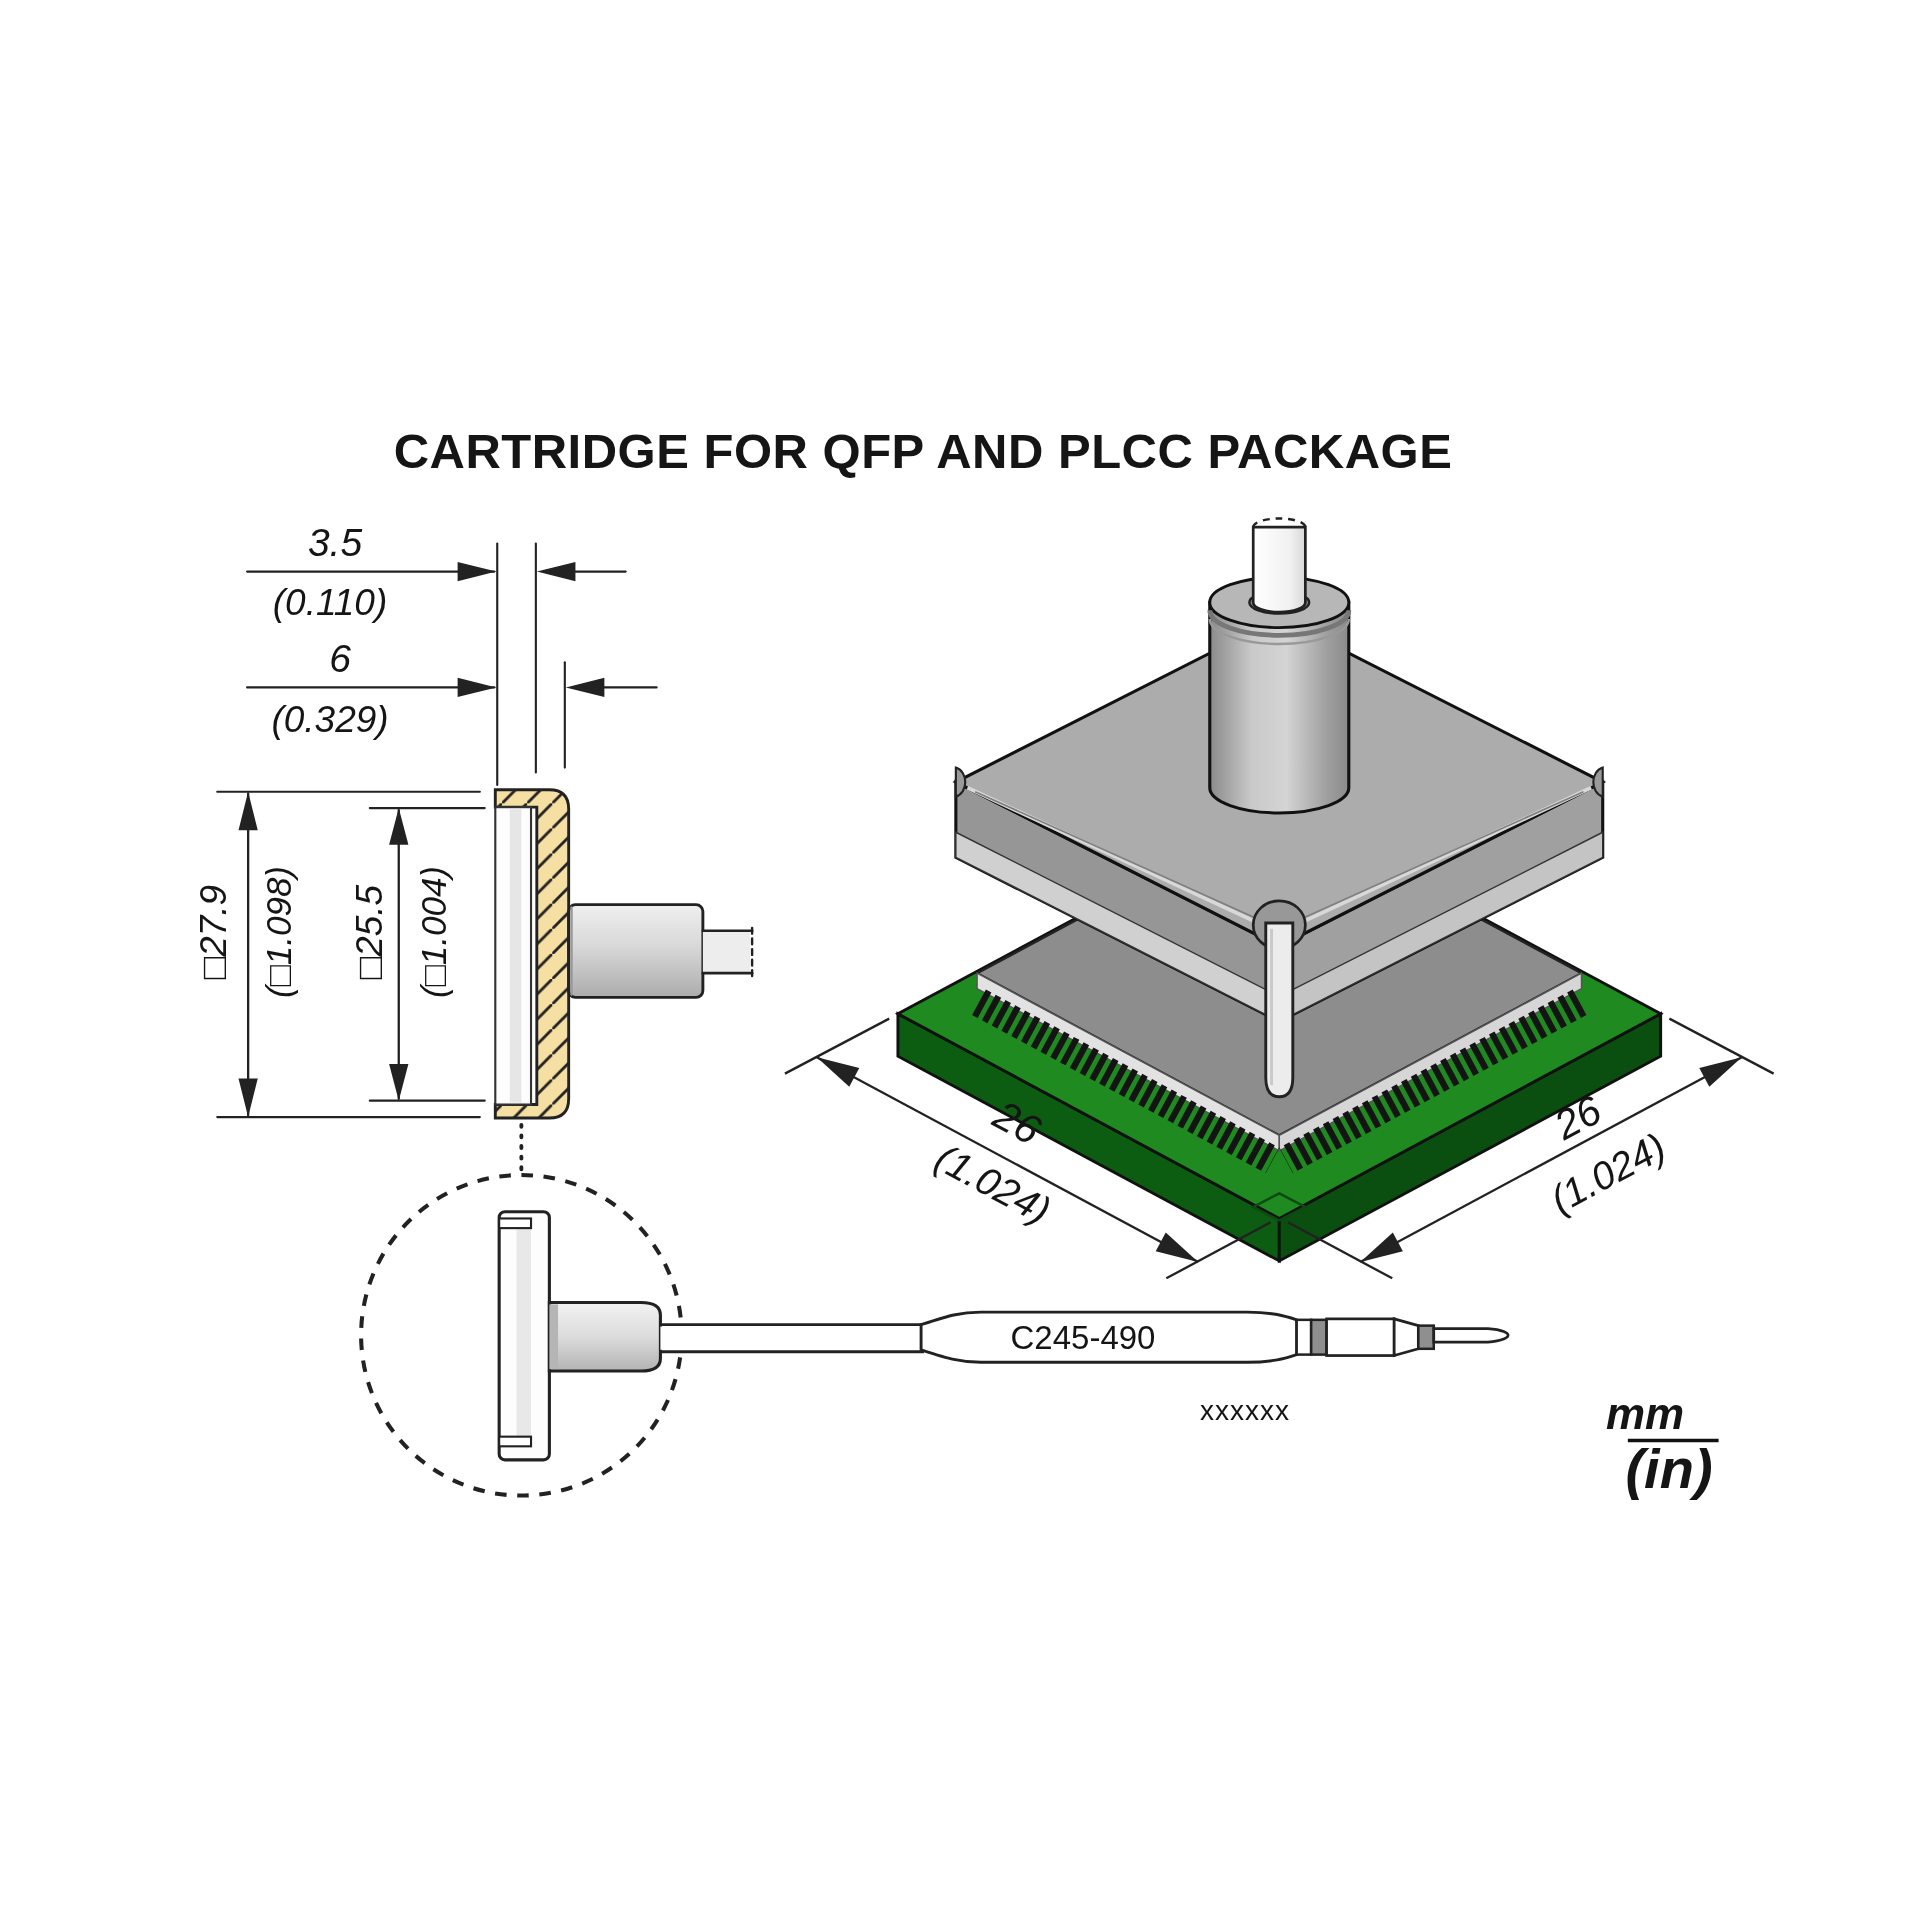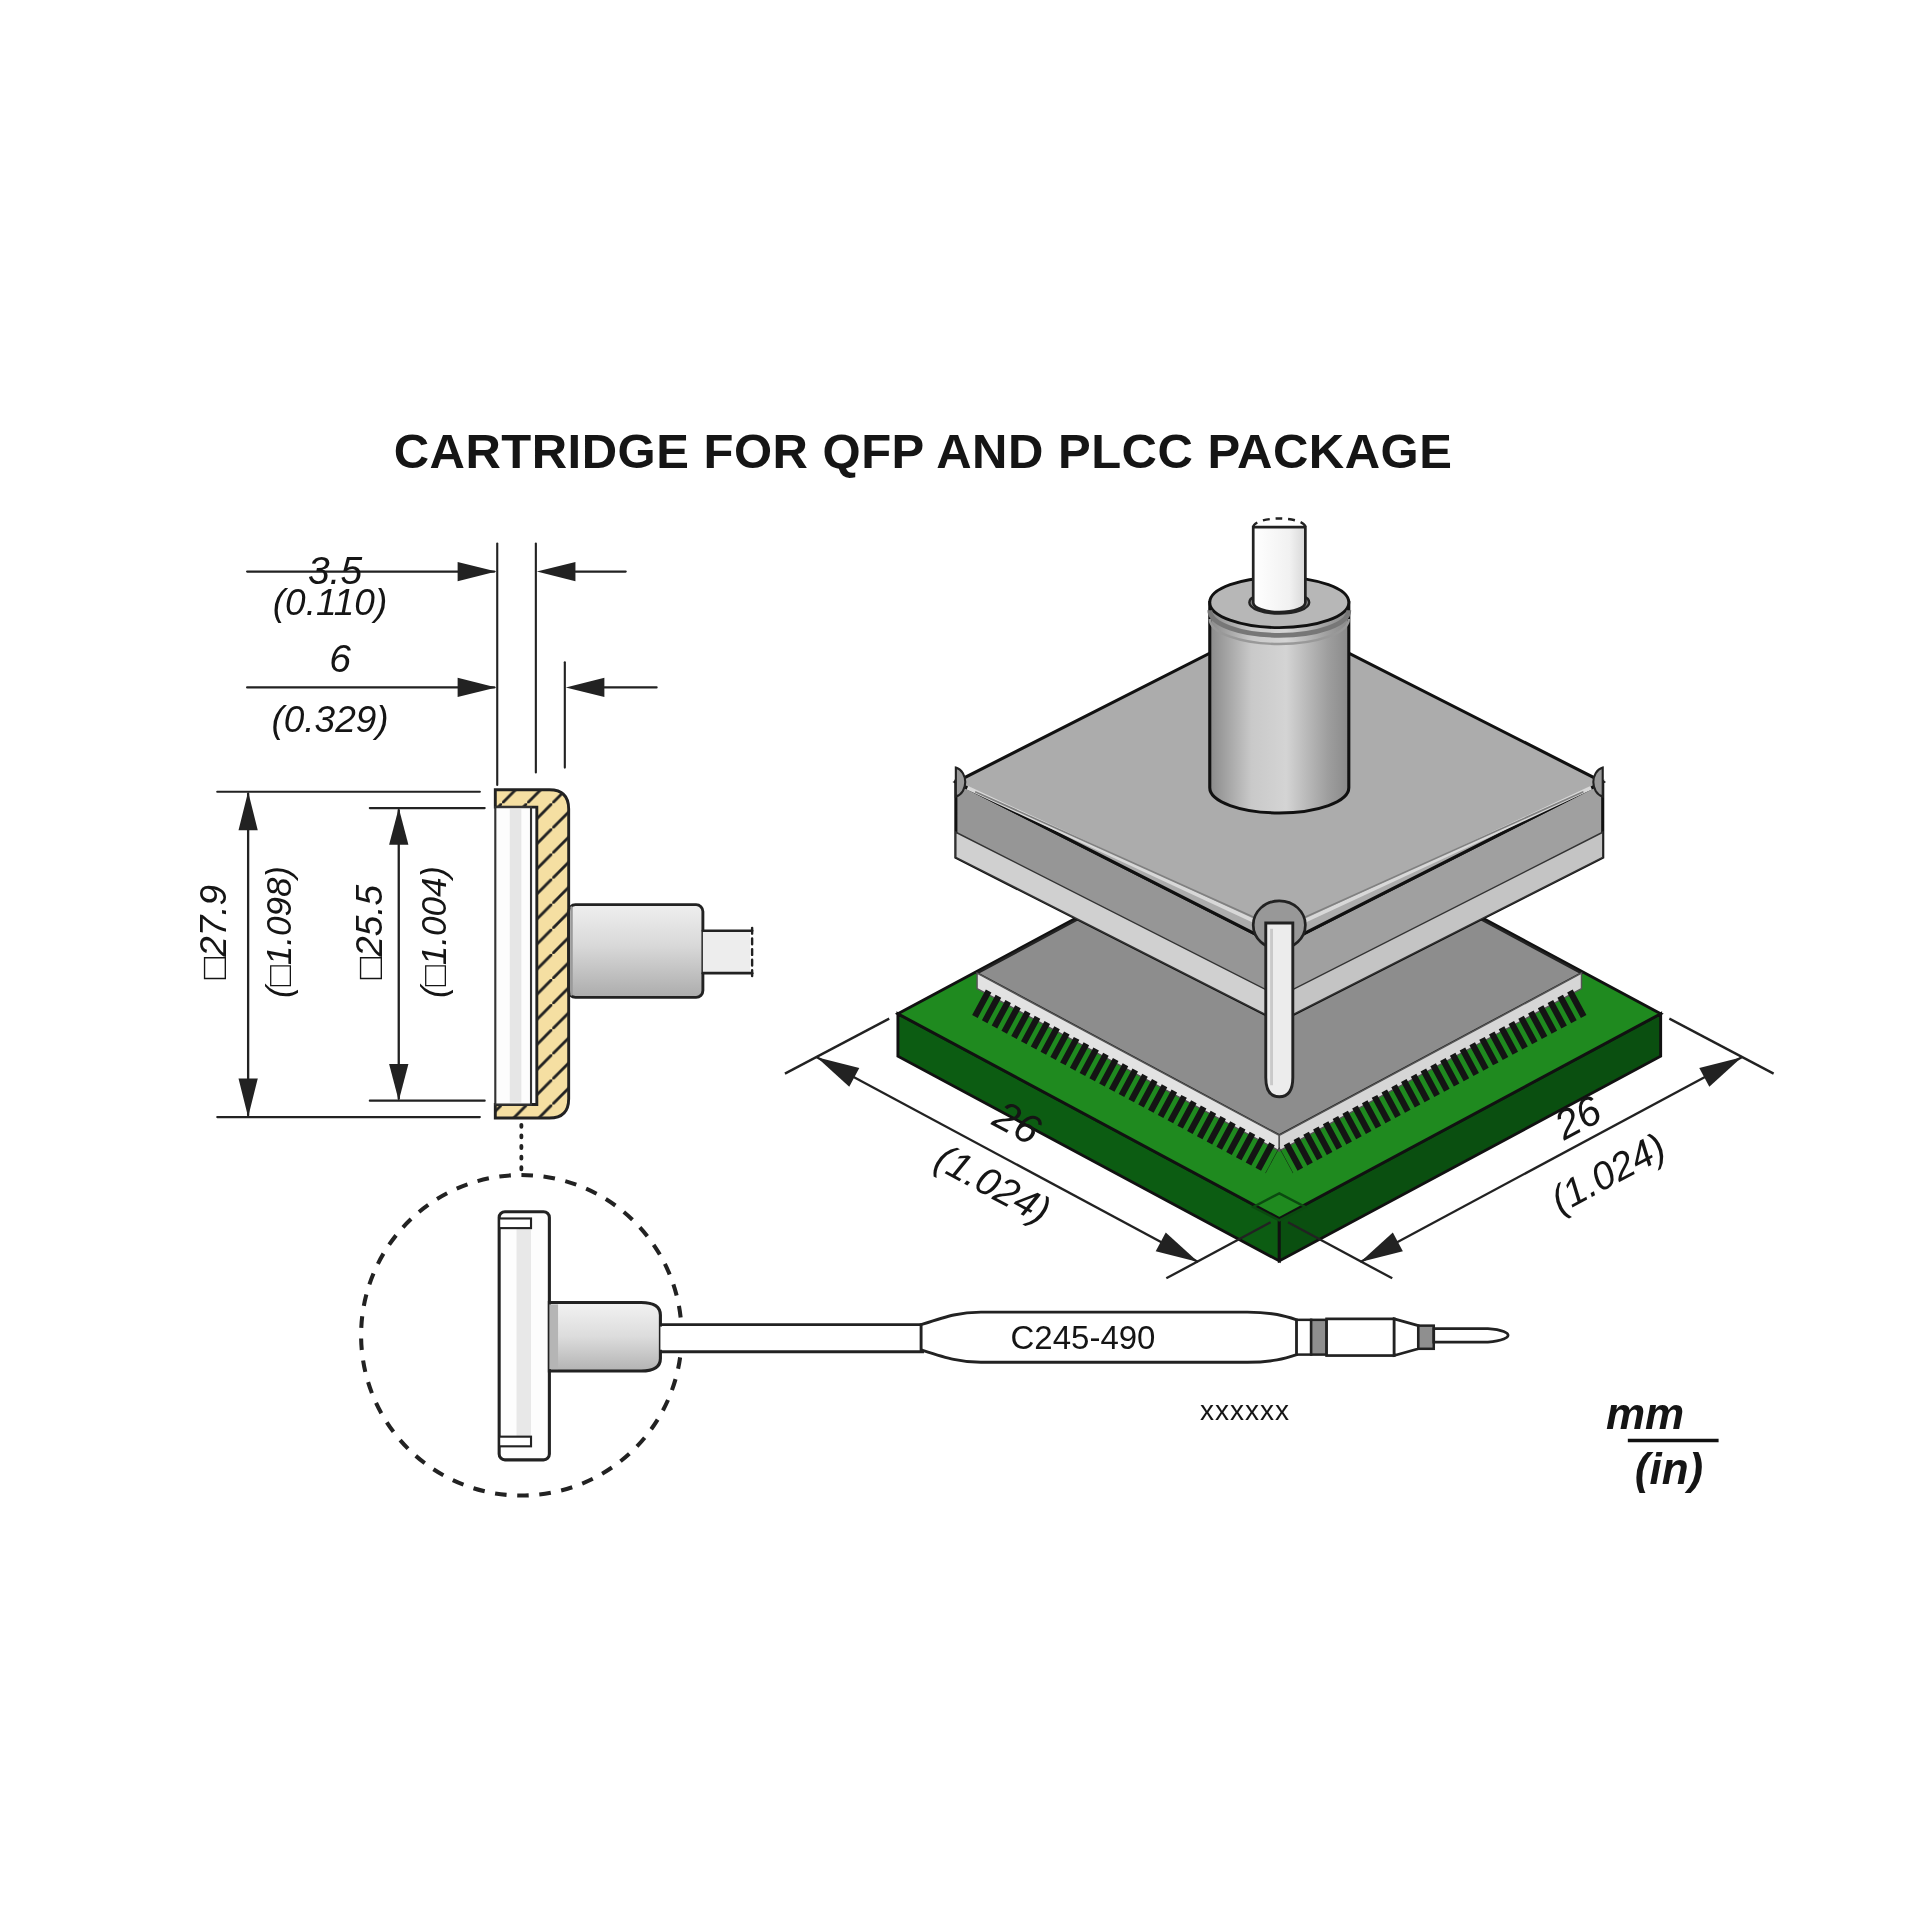--- a/index.html
+++ b/index.html
@@ -191,35 +191,35 @@
         <polygon points="1804,1095 1770.4,1125.5 1760,1106.1" stroke="none"></polygon>
         <polygon points="1409,1307 1453,1295.9 1442.6,1276.5" stroke="none"></polygon>
       </g>
     </g>
 
     <line x1="1686" y1="1492" x2="1780" y2="1492" stroke="#111" stroke-width="3.5"></line>
   </svg>
 
   <div class="lbl title" style="left:923px; top:451px; font-size:49px;">CARTRIDGE FOR QFP AND PLCC PACKAGE</div>
 
-  <div class="lbl dim" style="left:335px; top:570px; font-size:39px;">3.5</div>
+  <div class="lbl dim" style="left:335px; top:542px; font-size:39px;">3.5</div>
   <div class="lbl dim" style="left:330px; top:602px; font-size:37px;">(0.110)</div>
   <div class="lbl dim" style="left:340px; top:658px; font-size:39px;">6</div>
   <div class="lbl dim" style="left:330px; top:719px; font-size:37px;">(0.329)</div>
 
   <div class="lbl dim rotm90" style="left:213px; top:932px; font-size:37px;">□27.9</div>
   <div class="lbl dim rotm90" style="left:278px; top:932px; font-size:35px;">(□1.098)</div>
   <div class="lbl dim rotm90" style="left:369px; top:932px; font-size:37px;">□25.5</div>
   <div class="lbl dim rotm90" style="left:433px; top:932px; font-size:35px;">(□1.004)</div>
 
   <div class="lbl dim rotL" style="left:1017px; top:1123px; font-size:41px;">26</div>
   <div class="lbl dim rotL" style="left:993px; top:1184px; font-size:39px;">(1.024)</div>
   <div class="lbl dim rotR" style="left:1578px; top:1118px; font-size:41px;">26</div>
   <div class="lbl dim rotR" style="left:1608px; top:1173px; font-size:39px;">(1.024)</div>
 
   <div class="lbl" style="left:1083px; top:1337px; font-size:33px;">C245-490</div>
   <div class="lbl" style="left:1245px; top:1411px; font-size:28px; letter-spacing:1px;">xxxxxx</div>
 
   <div class="lbl dim" style="left:1645px; top:1414px; font-size:44px; font-weight:600;">mm</div>
-  <div class="lbl dim" style="left:1669px; top:1469px; font-size:44px; font-weight:600;">(in)</div>
+  <div class="lbl dim" style="left:1669px; top:1469px; font-size:56px; font-weight:600;">(in)</div>
 
 </div>
 
 
 </body></html>

